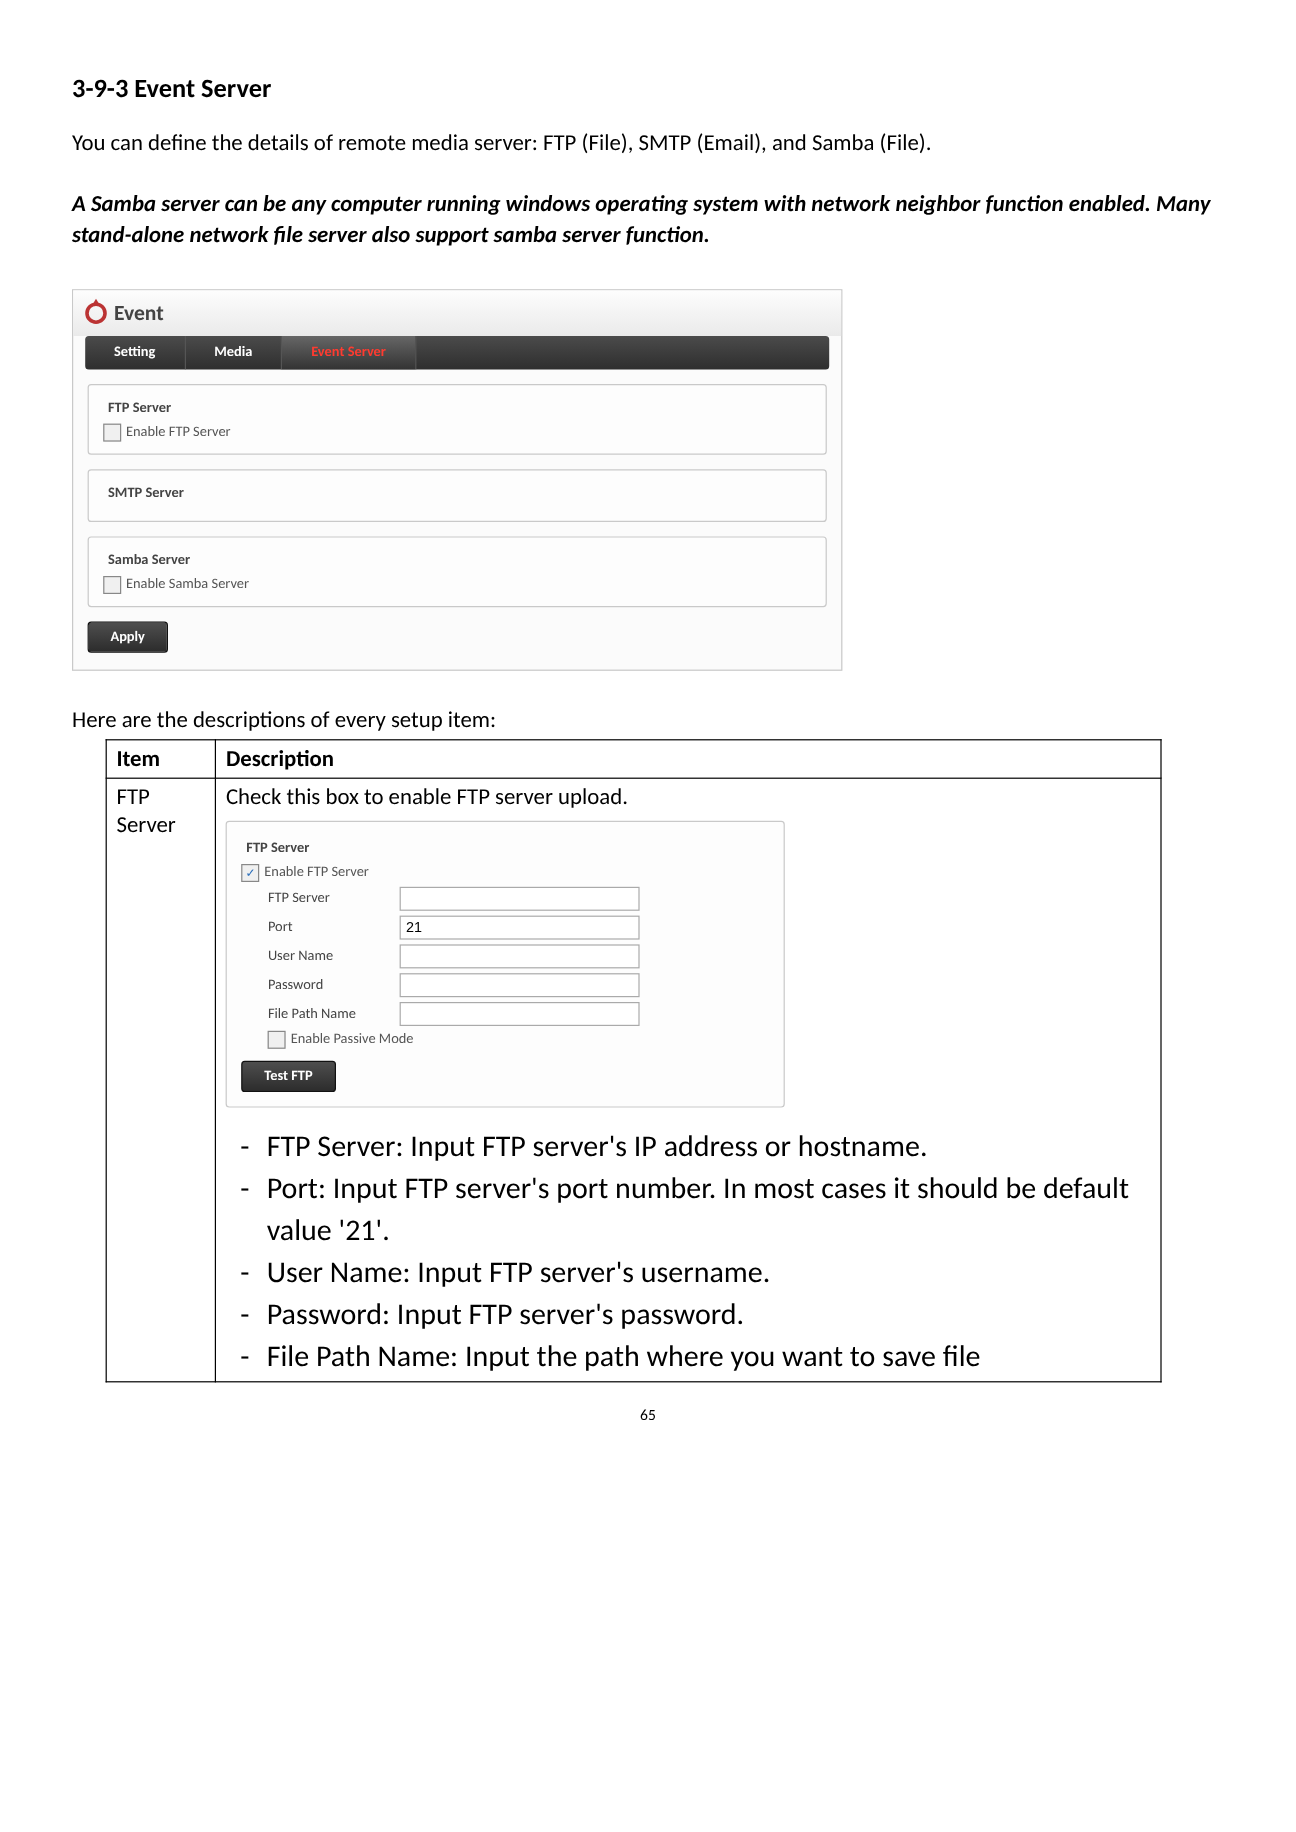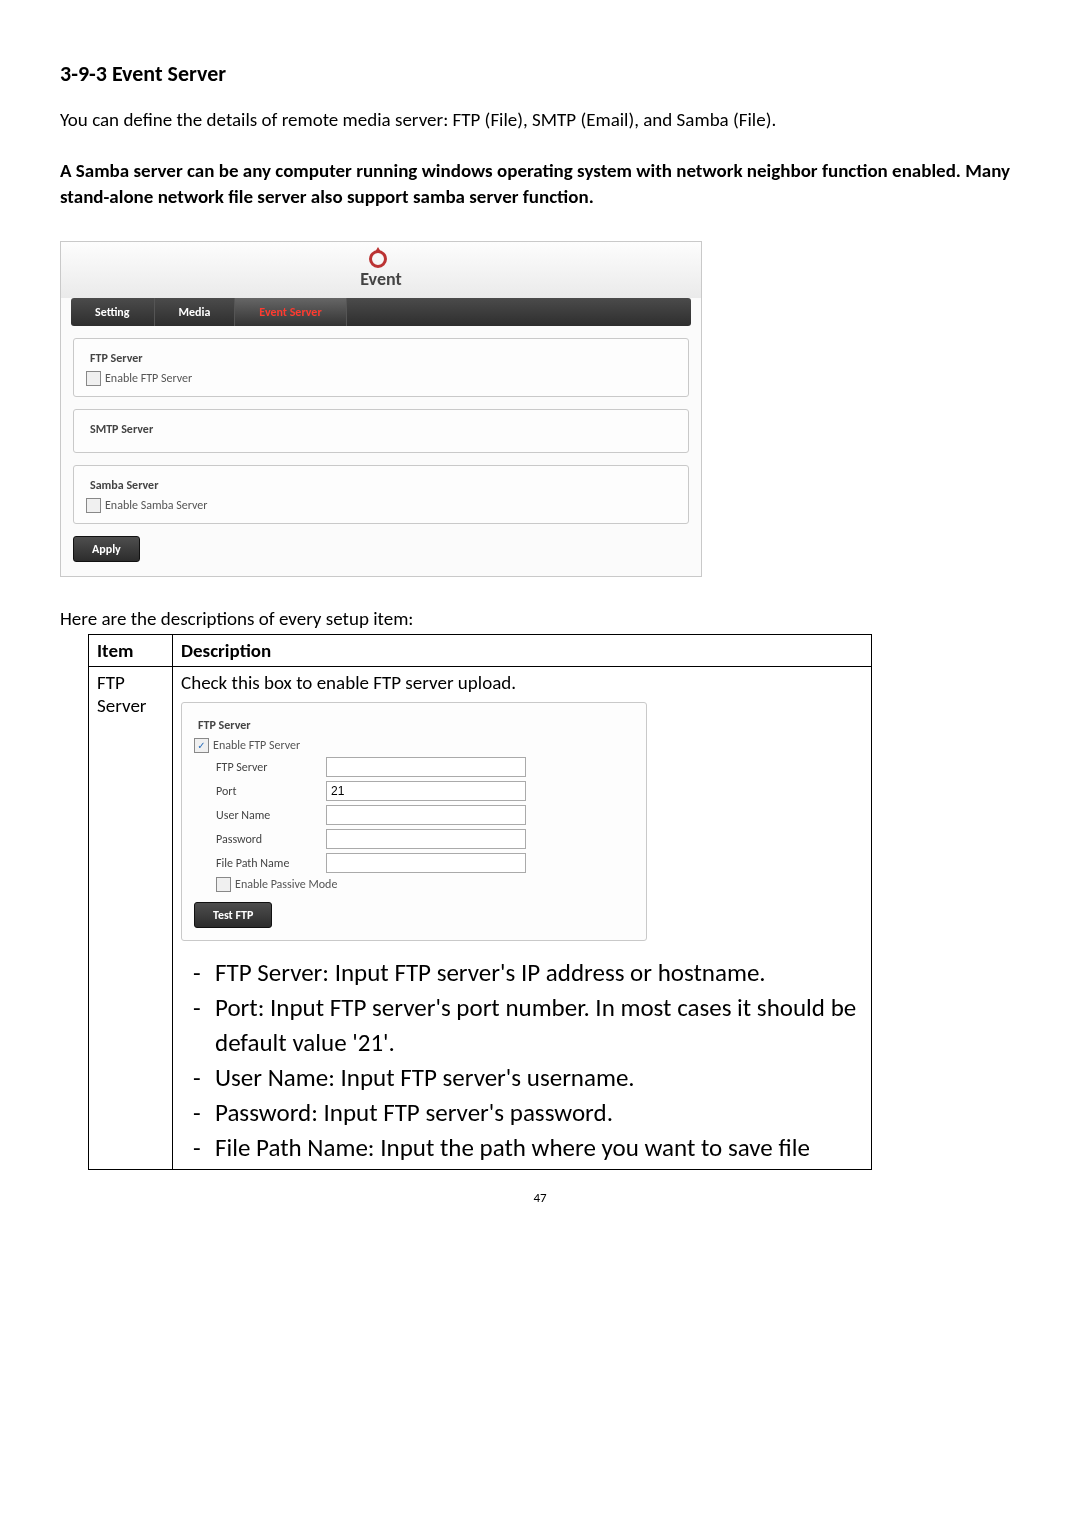--- a/index.html
+++ b/index.html
@@ -16,40 +16,40 @@
   font-weight: bold;
   margin-bottom: 20px;
 }
 .body-para {
   font-size: 19px;
   margin: 0 0 24px 0;
   line-height: 1.4;
 }
 .emph-para {
   font-size: 19px;
+  font-style: italic;
   font-weight: bold;
   margin: 0 0 30px 0;
   line-height: 1.4;
 }
 .panel-outer {
   border: 1px solid #c9c9c9;
   width: 640px;
   background: #fbfbfb;
   padding: 0 0 14px 0;
   margin-bottom: 30px;
 }
 .panel-title {
   display: flex;
   align-items: center;
   padding: 8px 10px;
   font-size: 18px;
   font-weight: bold;
   color: #444;
   background: linear-gradient(#fdfdfd,#eaeaea);
-  flex-direction: column;
 }
 .gear-icon {
   width: 18px;
   height: 18px;
   border: 3px solid #b33;
   border-radius: 50%;
   position: relative;
   margin-right: 6px;
   box-sizing: border-box;
 }
@@ -127,21 +127,21 @@
   border-radius: 3px;
   margin: 12px 0 0 12px;
 }
 .test-btn { margin: 10px 0 0 0; }
 .descs-intro {
   font-size: 19px;
   margin: 0 0 4px 0;
 }
 .desc-table {
   border-collapse: collapse;
-  width: 784px;
+  width: 880px;
   margin-left: 28px;
 }
 .desc-table td, .desc-table th {
   border: 1px solid #000;
   padding: 4px 8px;
   font-size: 19px;
   vertical-align: top;
   text-align: left;
 }
 .inner-fieldset {
@@ -285,13 +285,13 @@
         <li>Port: Input FTP server's port number. In most cases it should be default value '21'.</li>
         <li>User Name: Input FTP server's username.</li>
         <li>Password: Input FTP server's password.</li>
         <li>File Path Name: Input the path where you want to save file</li>
       </ul>
     </td>
   </tr>
 </tbody>
   </table>
 
-<div class="page-num">47</div>
+<div class="page-num">65</div>
 
 </body></html>

